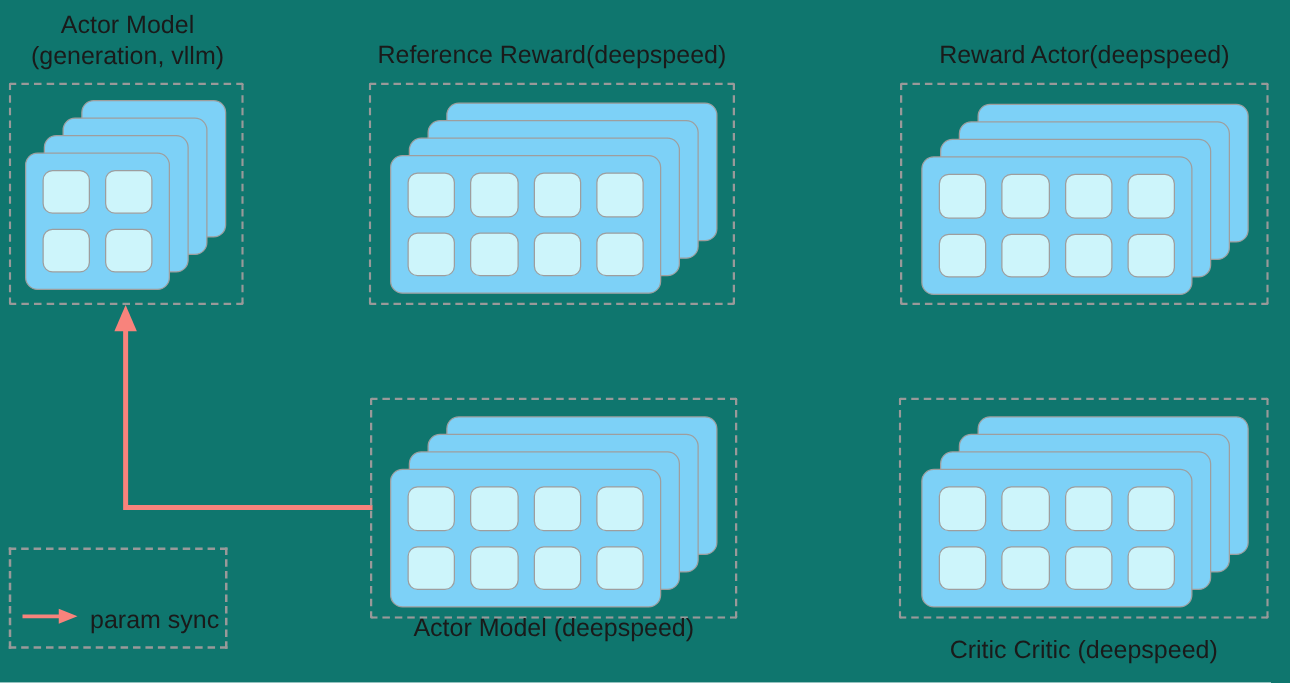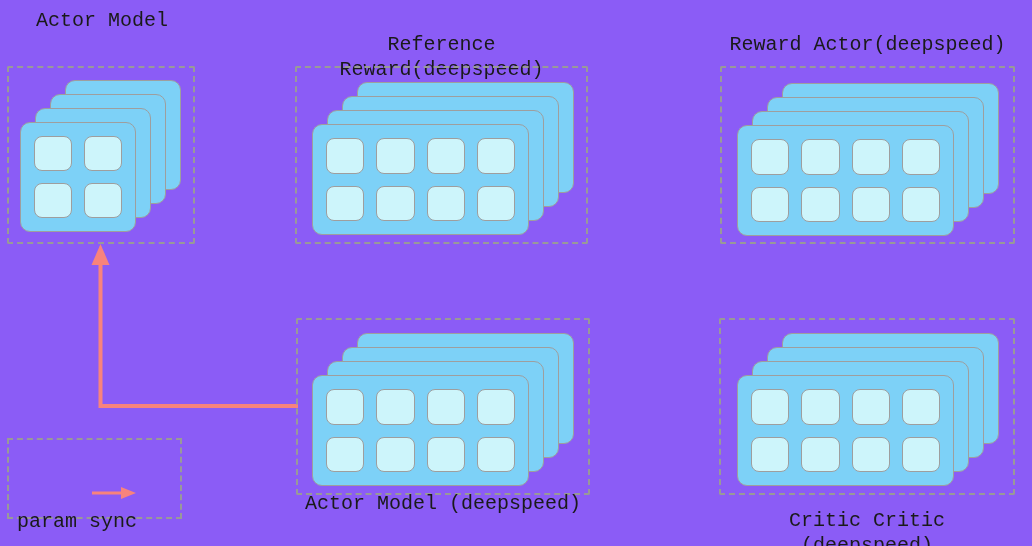--- a/index.html
+++ b/index.html
@@ -1,21 +1,21 @@
 <!DOCTYPE html>
 <html style="--card: #7DD1F7; --card_inner: #CDF5FB; --card_border: #9E9E9E; --box_border: #999999; --arrow: #F8837C; --text: #1A1A1A;"><head>
 <meta charset="utf-8">
 <style>
   html, body { margin: 0; padding: 0; background: #ffffff; }
   .canvas {
     position: relative;
     width: 1032px;
     height: 546px;
-    background: #8b5cf6;
-    font-family: Liberation Mono, monospace;
+    background: #0f766e;
+    font-family: Liberation Sans, sans-serif;
     color: var(--text, #1a1a1a);
     overflow: hidden;
   }
   .group { position: static; }
   .title {
     position: absolute;
     font-size: 20px;
     line-height: 25px;
     text-align: center;
     color: var(--text, #1a1a1a);
@@ -62,23 +62,22 @@
     position: absolute;
     left: 7px; top: 438px;
     width: 175px; height: 81px;
     border: 2px dashed var(--box_border, #999);
     box-sizing: border-box;
   }
   .legend-row {
     position: absolute;
     left: 8px; top: 45px;
     display: flex;
-    align-items: flex-end;
+    align-items: flex-start;
     gap: 9px;
-    flex-direction: column;
   }
   .legend-label { font-size: 20px; color: var(--text, #1a1a1a); }
 
   
   .t0  { left: 0px;   top: 8px;   width: 204px; }
   .b0  { left: 7px;   top: 66px;  width: 188px; height: 178px; }
   .s0  { left: 11px;  top: 12px; }
 
   .t1  { left: 295px; top: 32px;  width: 293px; }
   .b1  { left: 295px; top: 66px;  width: 293px; height: 178px; }
@@ -102,20 +101,21 @@
 <div class="canvas">
 
   <svg class="arrow-overlay" viewBox="0 0 1032 546">
     <path class="arrow-stroke" stroke-width="4" d="M 298 406 H 100.5 V 262"></path>
     <polygon class="arrow-fill" points="100.5,244 91.5,265 109.5,265"></polygon>
   </svg>
 
   <section class="group">
     <div class="title t0">
       <div>Actor Model</div>
+      <div>(generation, vllm)</div>
     </div>
     <div class="dashed-box b0">
       <div class="stack stack-small s0">
           <div class="card" style="left: 45px; top: 0px;"></div>
           <div class="card" style="left: 30px; top: 14px;"></div>
           <div class="card" style="left: 15px; top: 28px;"></div>
           <div class="card front" style="left: 0px; top: 42px; grid-template-columns: repeat(2, 1fr);">
             <div class="gpu"></div>
             <div class="gpu"></div>
             <div class="gpu"></div>

